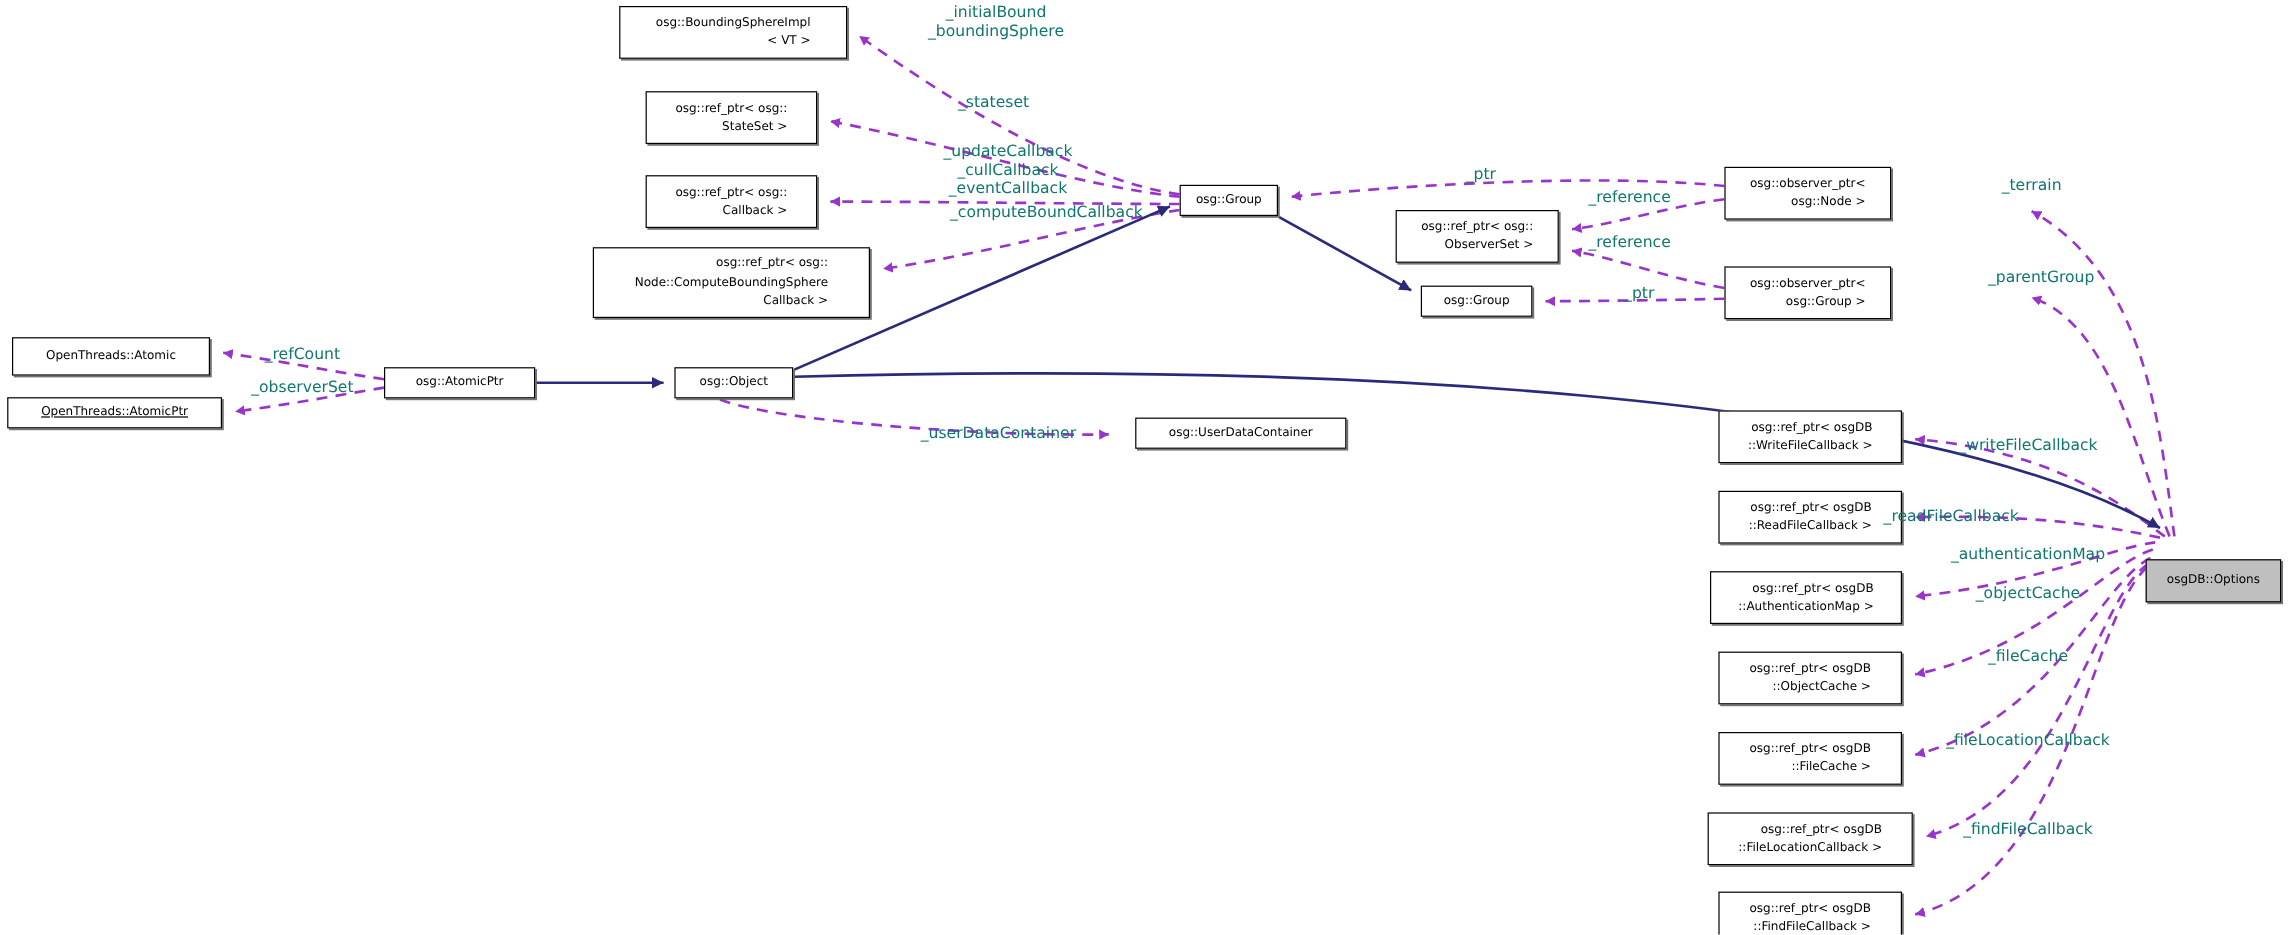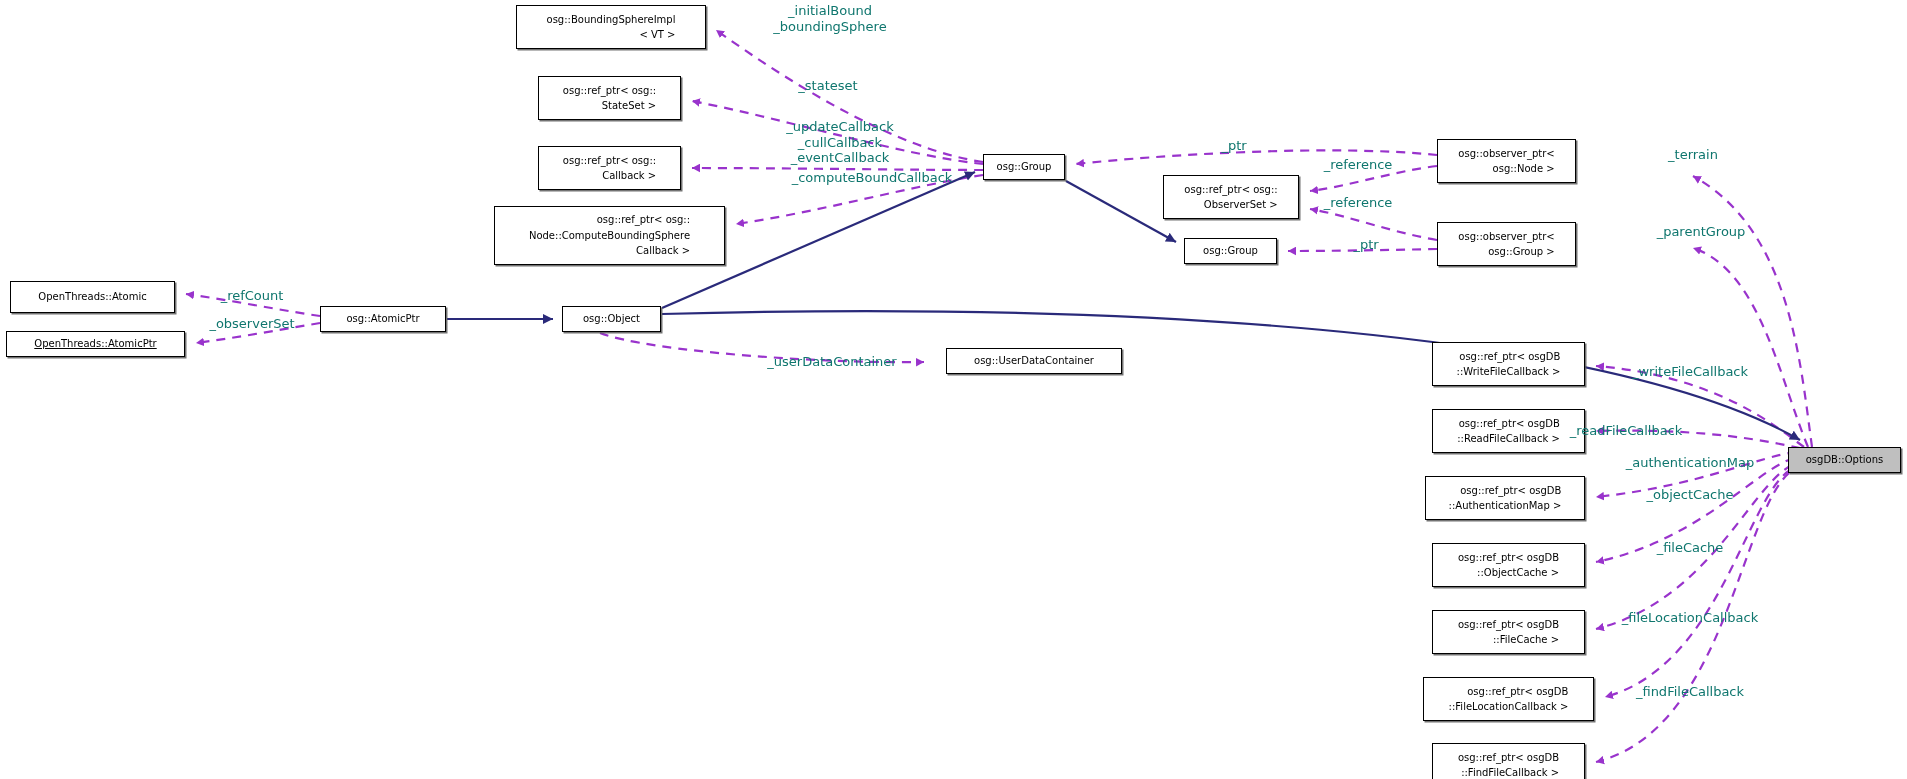--- a/index.html
+++ b/index.html
@@ -120,21 +120,21 @@
       <div class="node" style="left: 1425px; top: 476px; width: 160px; height: 44px;">osg::ref_ptr&lt; osgDB
 ::AuthenticationMap &gt;</div>
       <div class="node" style="left: 1432px; top: 543px; width: 153px; height: 44px;">osg::ref_ptr&lt; osgDB
 ::ObjectCache &gt;</div>
       <div class="node" style="left: 1432px; top: 610px; width: 153px; height: 44px;">osg::ref_ptr&lt; osgDB
 ::FileCache &gt;</div>
       <div class="node" style="left: 1423px; top: 677px; width: 171px; height: 44px;">osg::ref_ptr&lt; osgDB
 ::FileLocationCallback &gt;</div>
       <div class="node" style="left: 1432px; top: 743px; width: 153px; height: 44px;">osg::ref_ptr&lt; osgDB
 ::FindFileCallback &gt;</div>
-      <div class="node target" style="left: 1788px; top: 447px; width: 113px; height: 26px;">osgDB::Options</div>
+      <div class="node target" style="left: 1788px; top: 466px; width: 113px; height: 36px;">osgDB::Options</div>
     </div>
 
   <div id="label-layer">
       <div class="elabel" style="left: 830px; top: 3px;">_initialBound
 _boundingSphere</div>
       <div class="elabel" style="left: 828px; top: 78px;">_stateset</div>
       <div class="elabel" style="left: 840px; top: 119px;">_updateCallback
 _cullCallback
 _eventCallback</div>
       <div class="elabel" style="left: 872px; top: 170px; text-align: right;">_computeBoundCallback</div>

